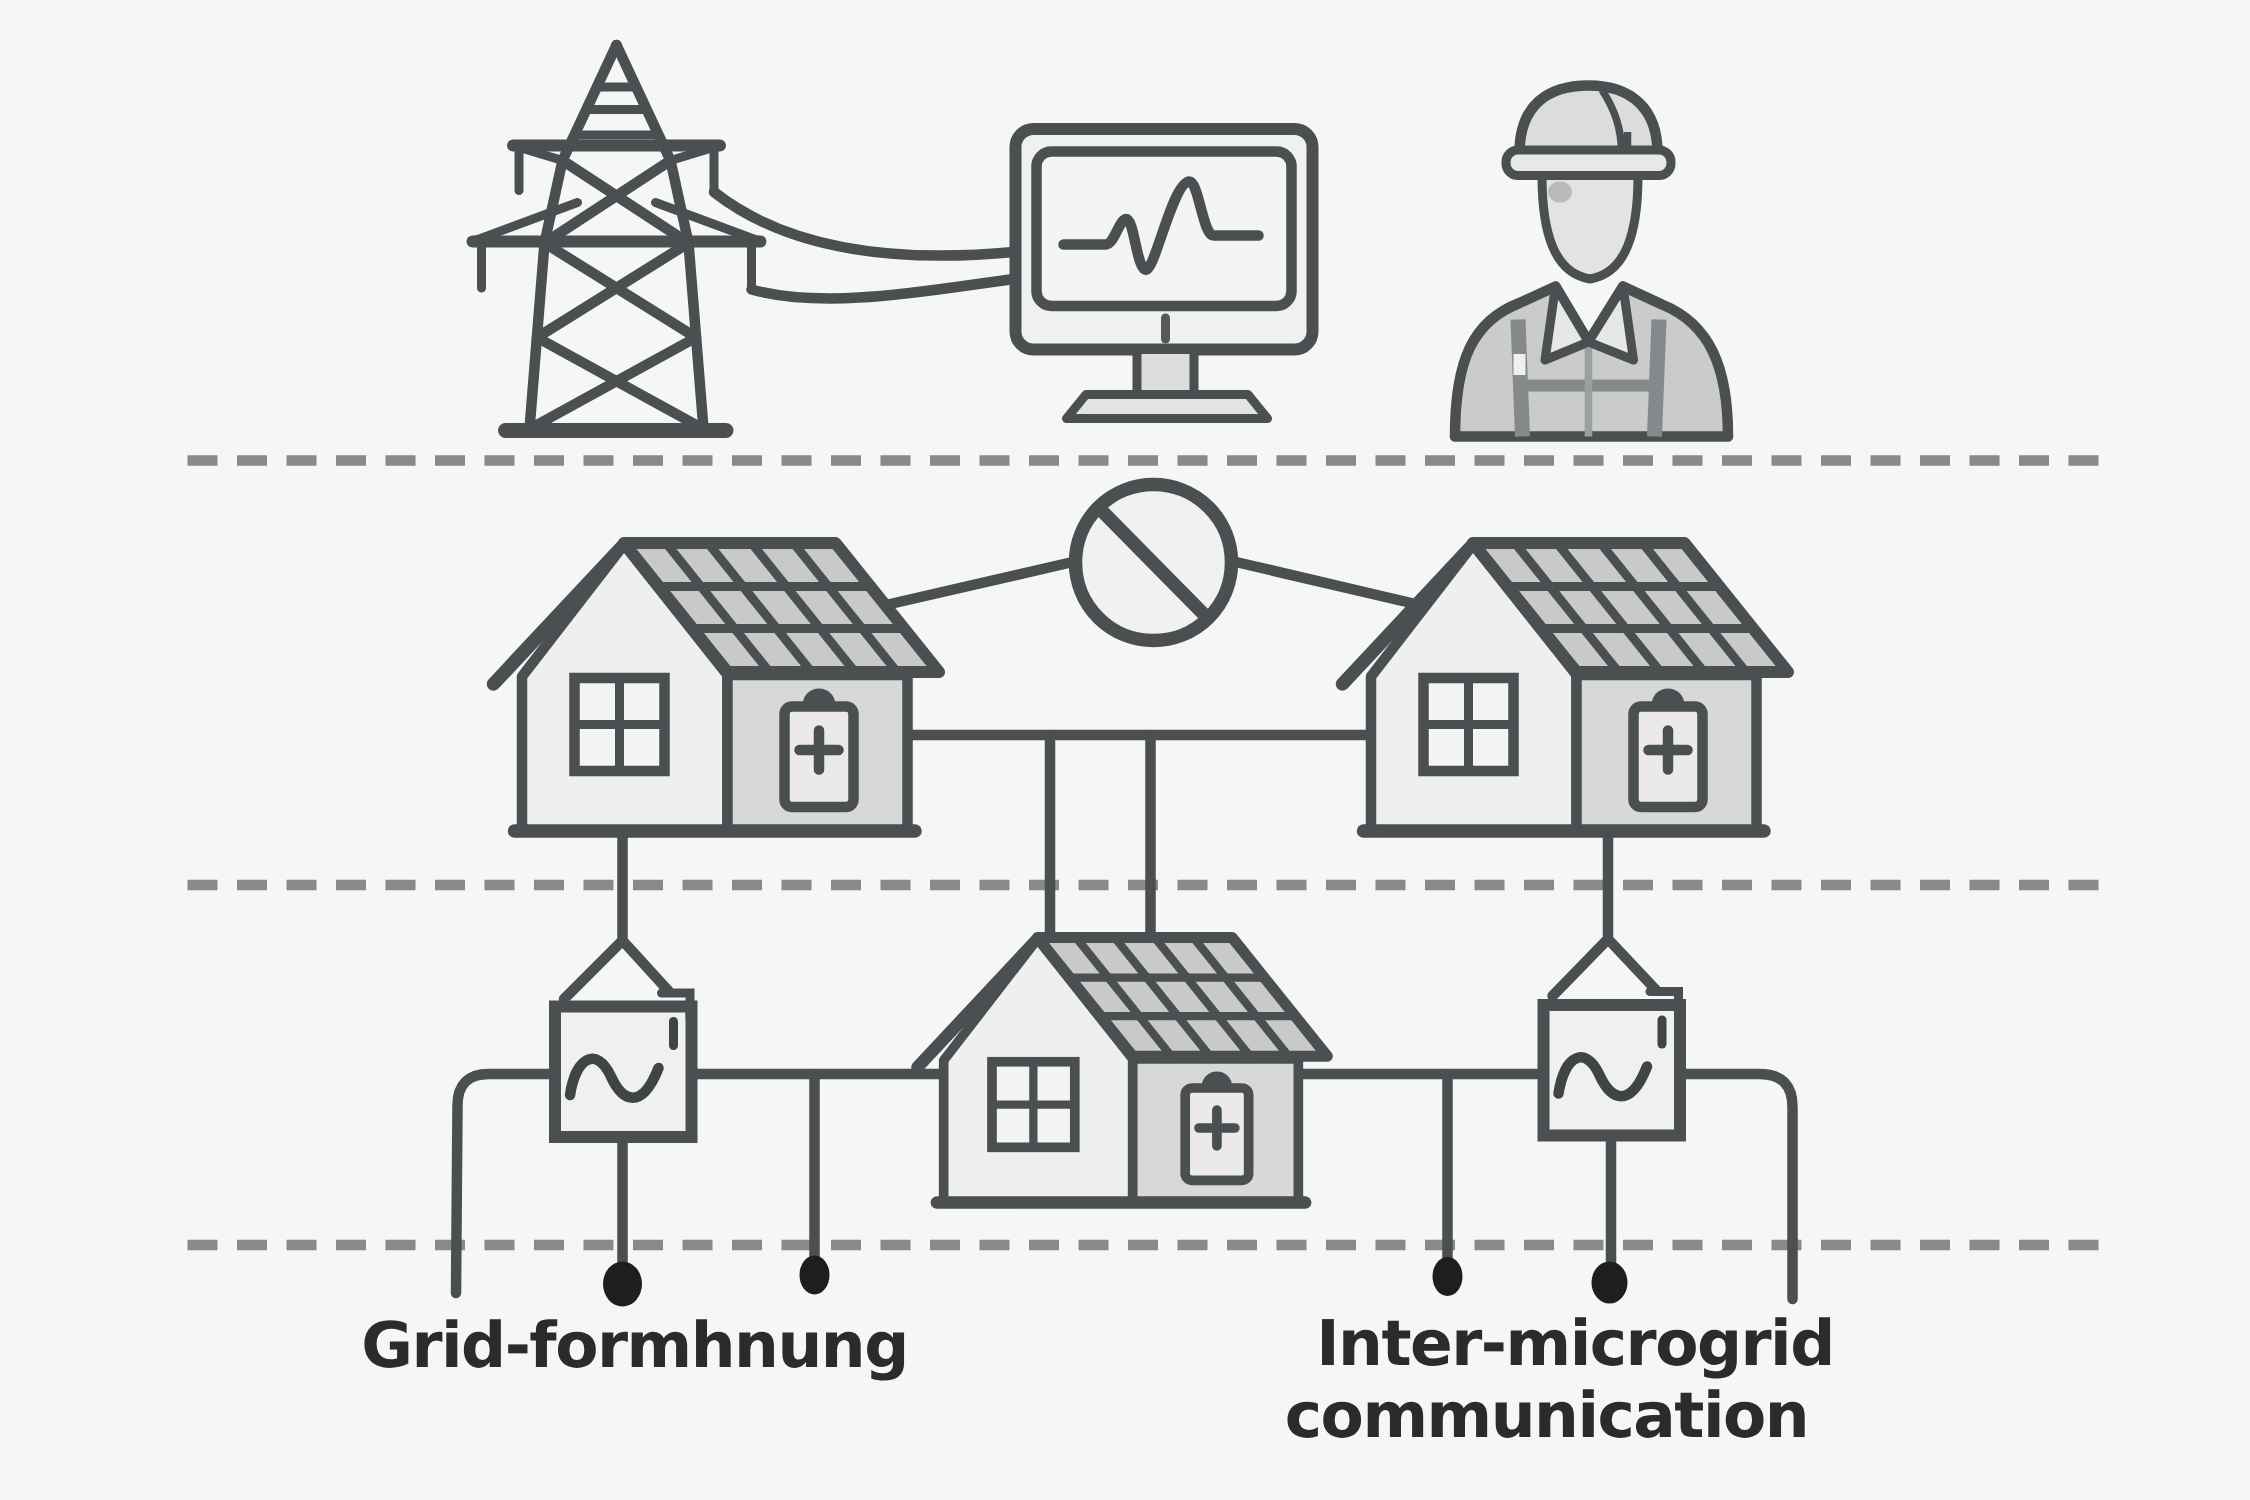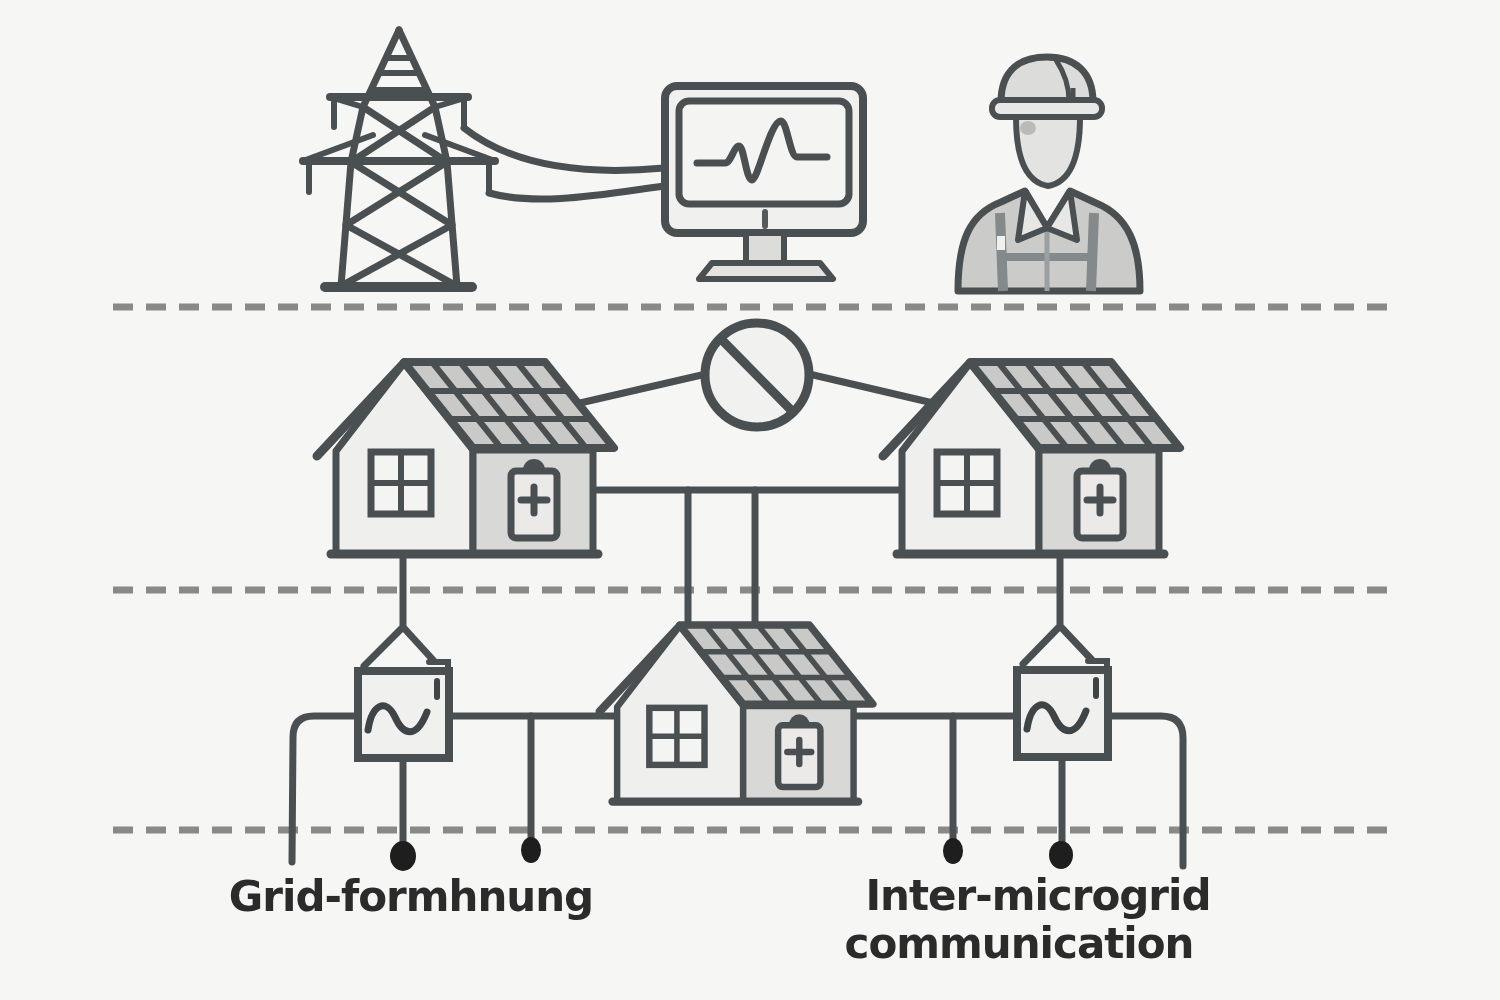--- a/index.html
+++ b/index.html
@@ -2,21 +2,21 @@
 <html><head>
 <meta charset="utf-8">
 <style>
   html,body{margin:0;padding:0;}
   body{
     width:1500px;height:1000px;
     background:#f6f6f4;
     font-family:"DejaVu Sans", sans-serif;
     overflow:hidden;
   }
-  .stage{position:relative;width:1268px;height:1000px;}
+  .stage{position:relative;width:1268px;height:1000px;padding-left:12px;}
   svg{display:block;}
   text.caption{
     font-family:"DejaVu Sans", sans-serif;
     font-weight:bold;
     font-size:42px;
     letter-spacing:-1px;
     fill:#2b2b2b;
   }
 </style>
 </head>

